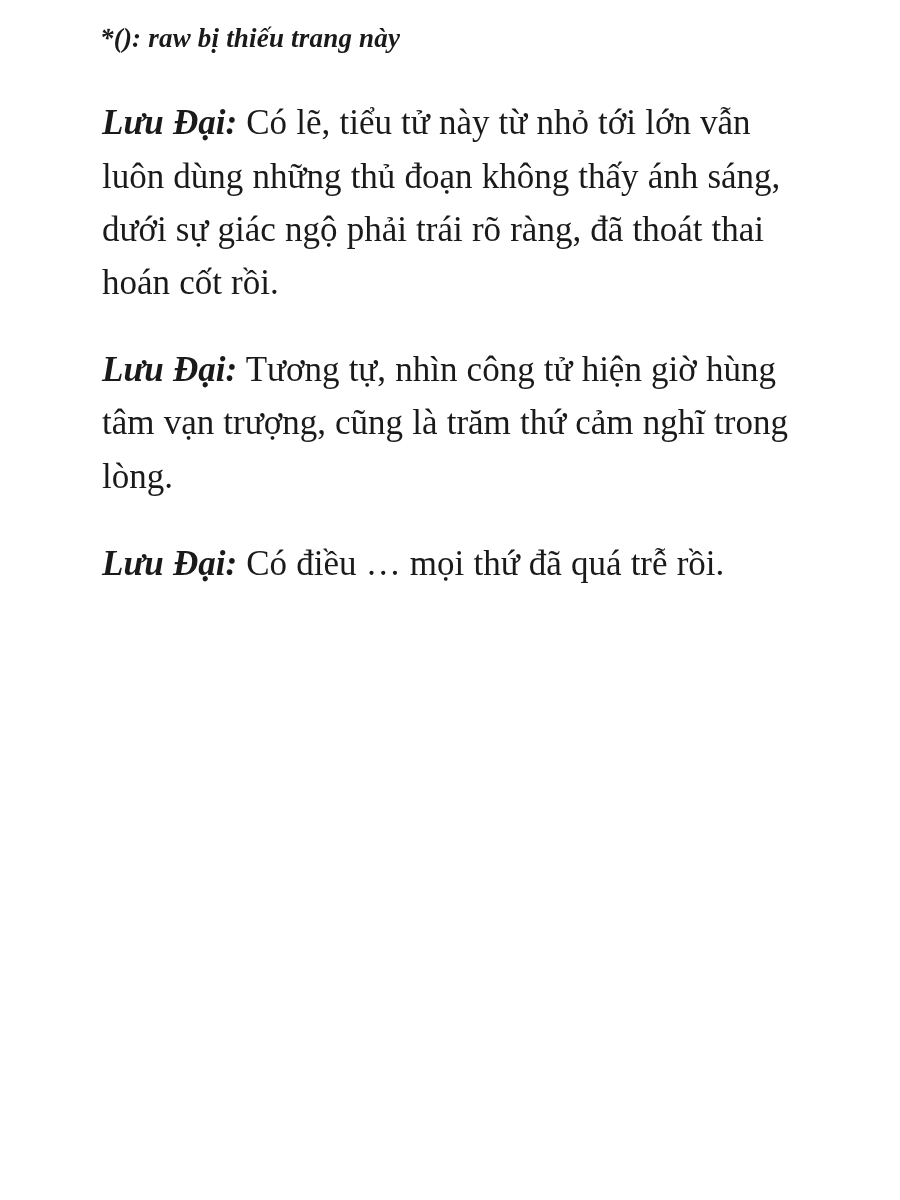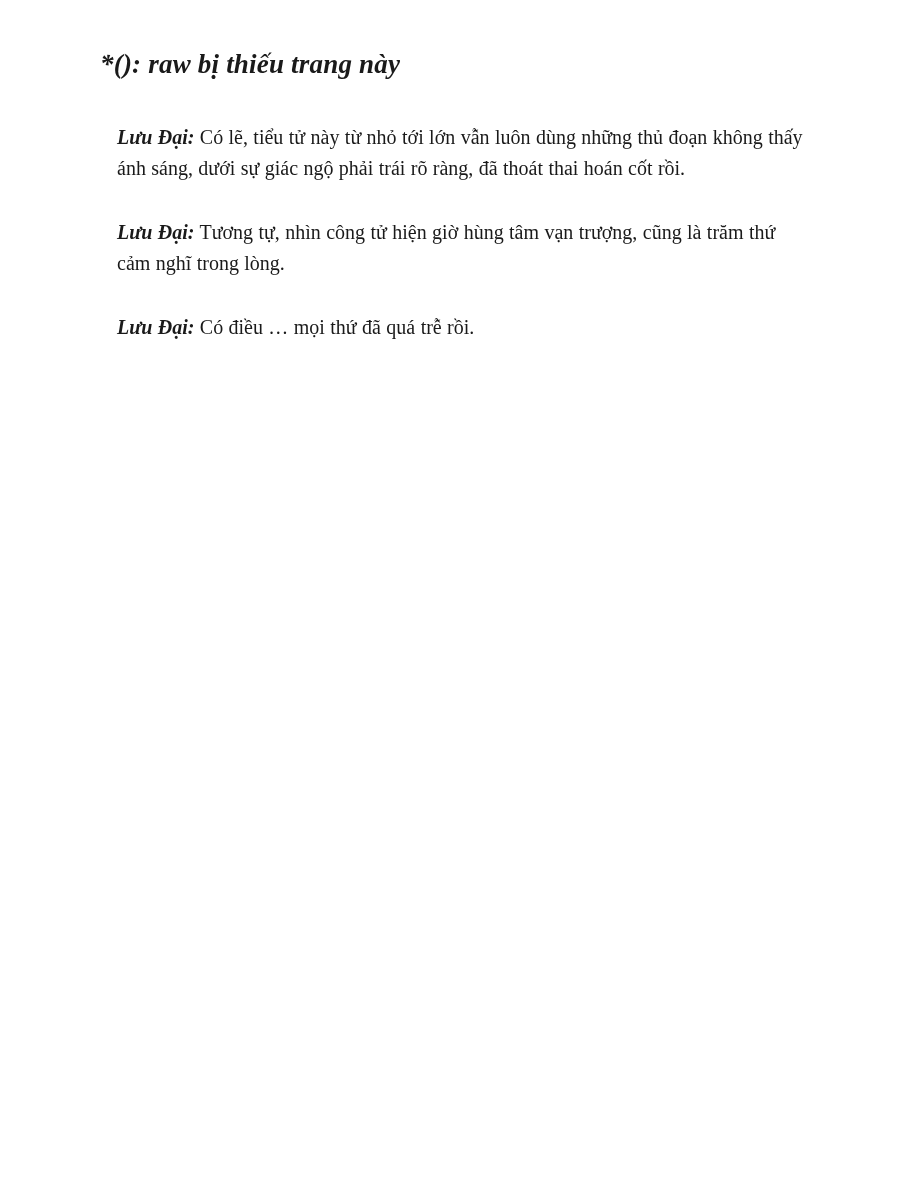--- a/index.html
+++ b/index.html
@@ -11,35 +11,35 @@
     width: 900px;
     height: 1200px;
     font-family: "Liberation Serif", "DejaVu Serif", serif;
     color: #1a1a1a;
     overflow: hidden;
   }
   .page {
     box-sizing: border-box;
     width: 900px;
     height: 1200px;
-    padding: 46px 96px 0 100px;
+    padding: 20px 96px 0 100px;
     background: #ffffff;
   }
   .note {
     font-style: italic;
     font-weight: bold;
     font-size: 27px;
     line-height: 1.35;
     margin: 0 0 40px 0;
     letter-spacing: 0.2px;
   }
   .para {
-    font-size: 20px;
+    font-size: 35px;
     line-height: 1.52;
-    margin: 0 0 34px 17px;
+    margin: 0 0 34px 2px;
     text-align: left;
     word-spacing: 0.4px;
   }
   .speaker {
     font-style: italic;
     font-weight: bold;
   }
   .speech {
     font-style: normal;
     font-weight: normal;

